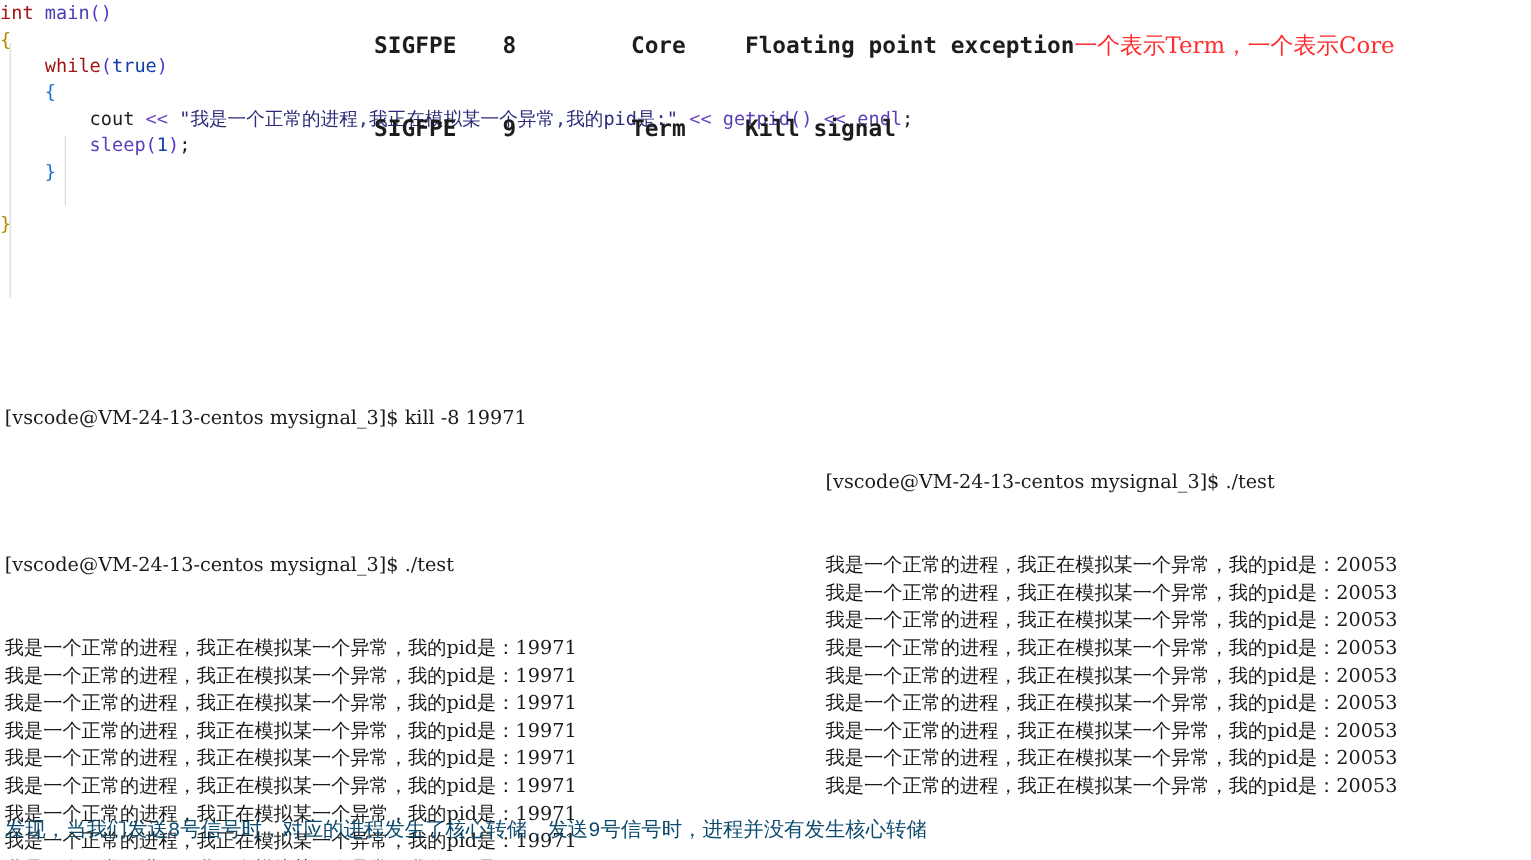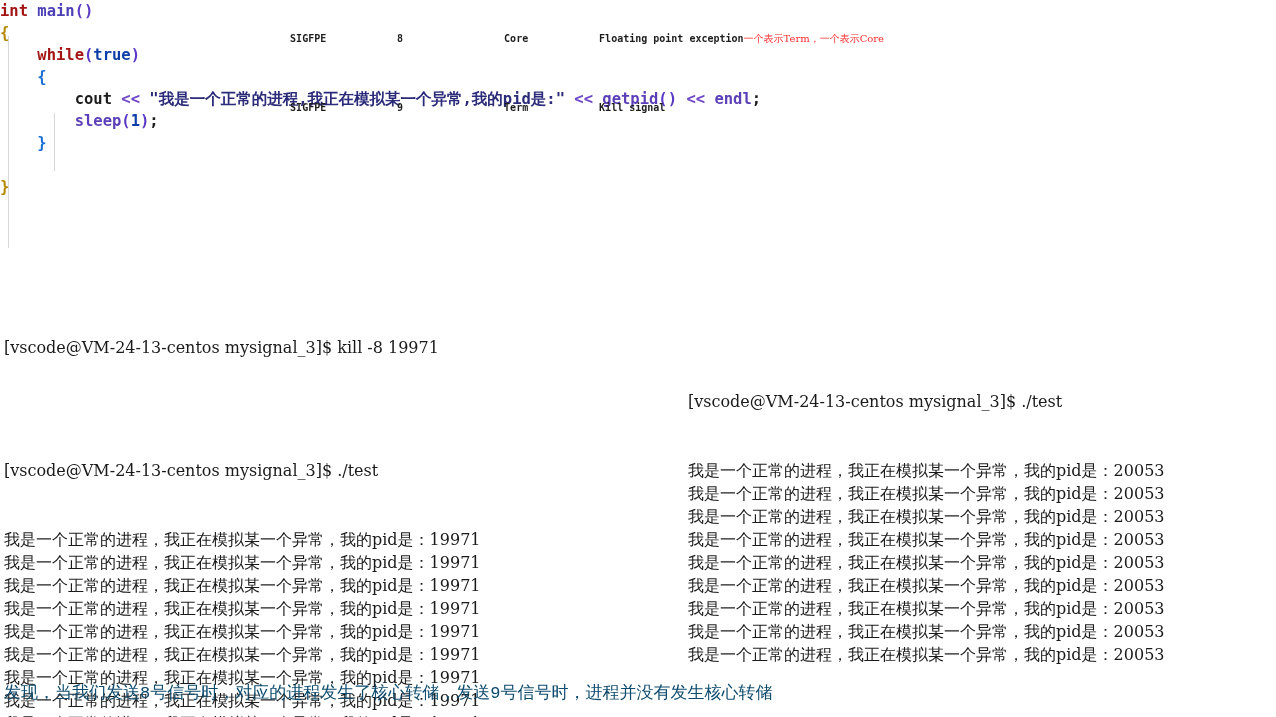--- a/index.html
+++ b/index.html
@@ -16,21 +16,21 @@
   }
 
   
   #code-region {
     position: absolute;
     left: 0; top: 0;
     width: 640px; height: 285px;
     font-family: "DejaVu Sans Mono", monospace;
     font-size: 15.5px;
     line-height: 22px;
-    font-weight: 700;
+    font-weight: 400;
   }
   .code-line {
     position: relative;
     height: 22px;
     white-space: pre;
   }
   .tok-type     { color: #a31515; }
   .tok-fn       { color: #4a3fb5; }
   .tok-kw       { color: #a31515; }
   .tok-kwb      { color: #0d3ea8; }
@@ -49,21 +49,21 @@
     position: absolute;
     width: 1px;
     background: #d8d8d8;
   }
 
   
   #signal-table {
     position: absolute;
     left: 266px; top: 4px;
     font-family: "DejaVu Sans Mono", monospace;
-    font-size: 10px;
+    font-size: 19px;
     line-height: 23px;
     color: #1d1d1d;
     font-weight: 700;
   }
   #signal-table .row { white-space: pre; }
   .sig-name  { display: inline-block; width: 107px; }
   .sig-num   { display: inline-block; width: 107px; }
   .sig-act   { display: inline-block; width: 95px; }
   .sig-desc  { }
 

